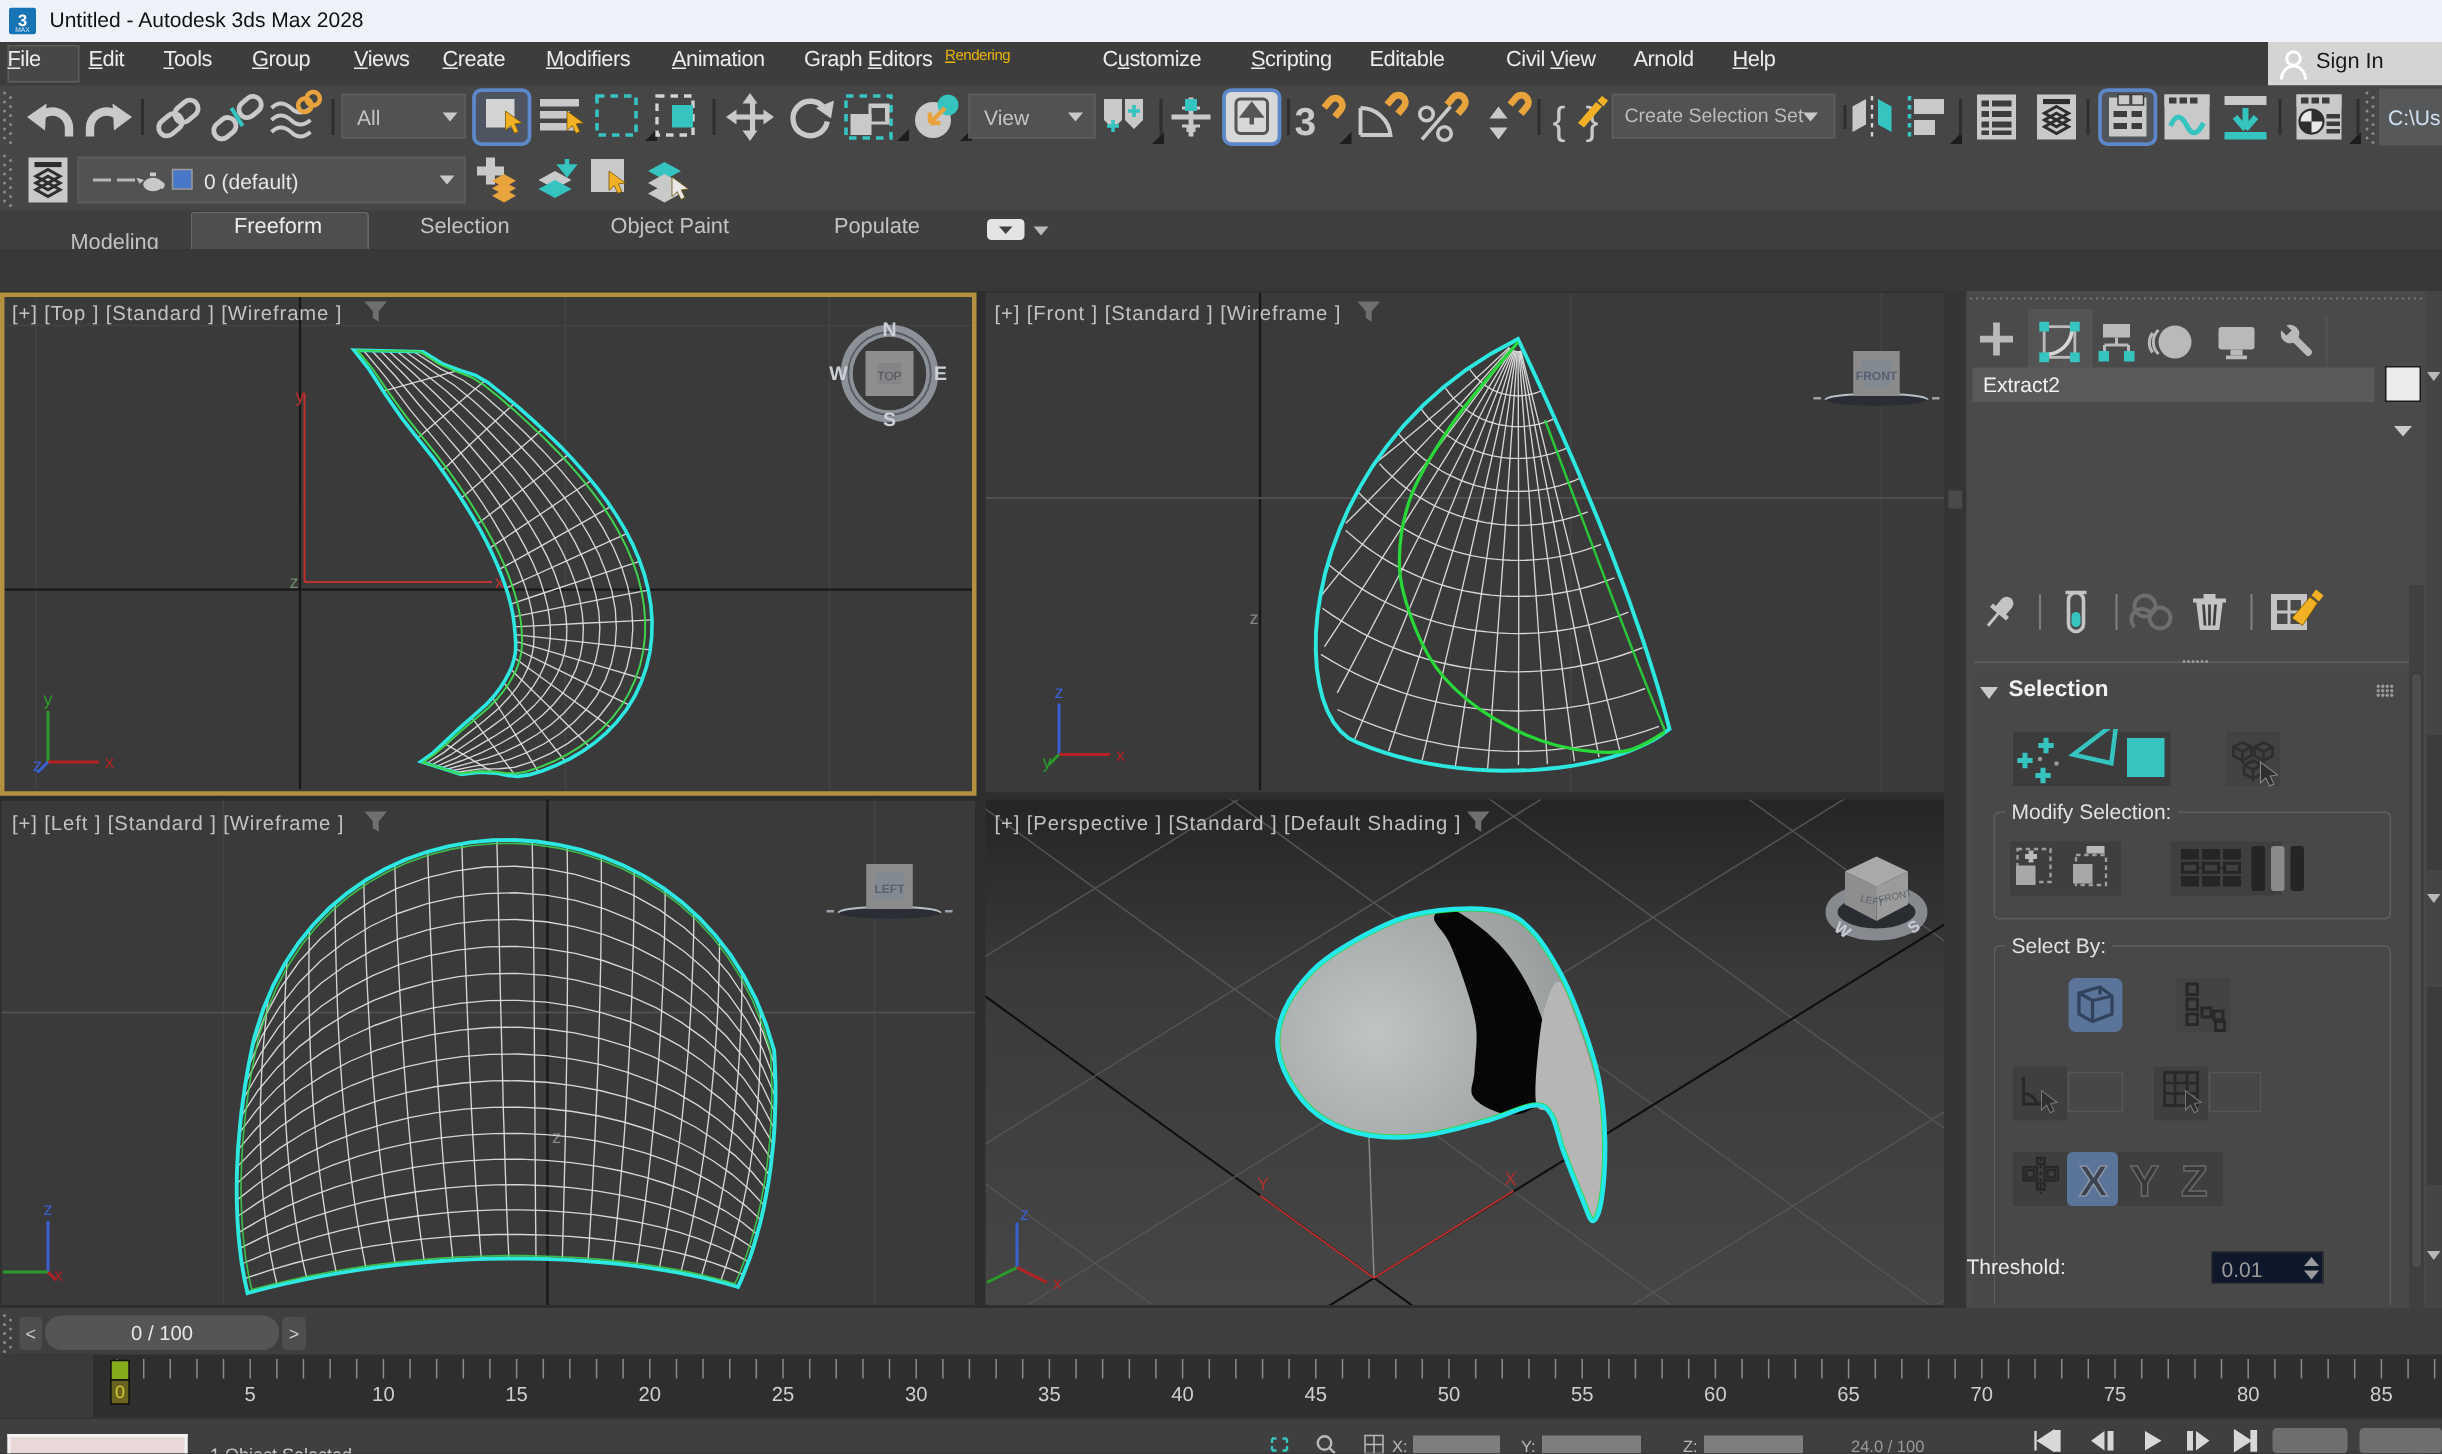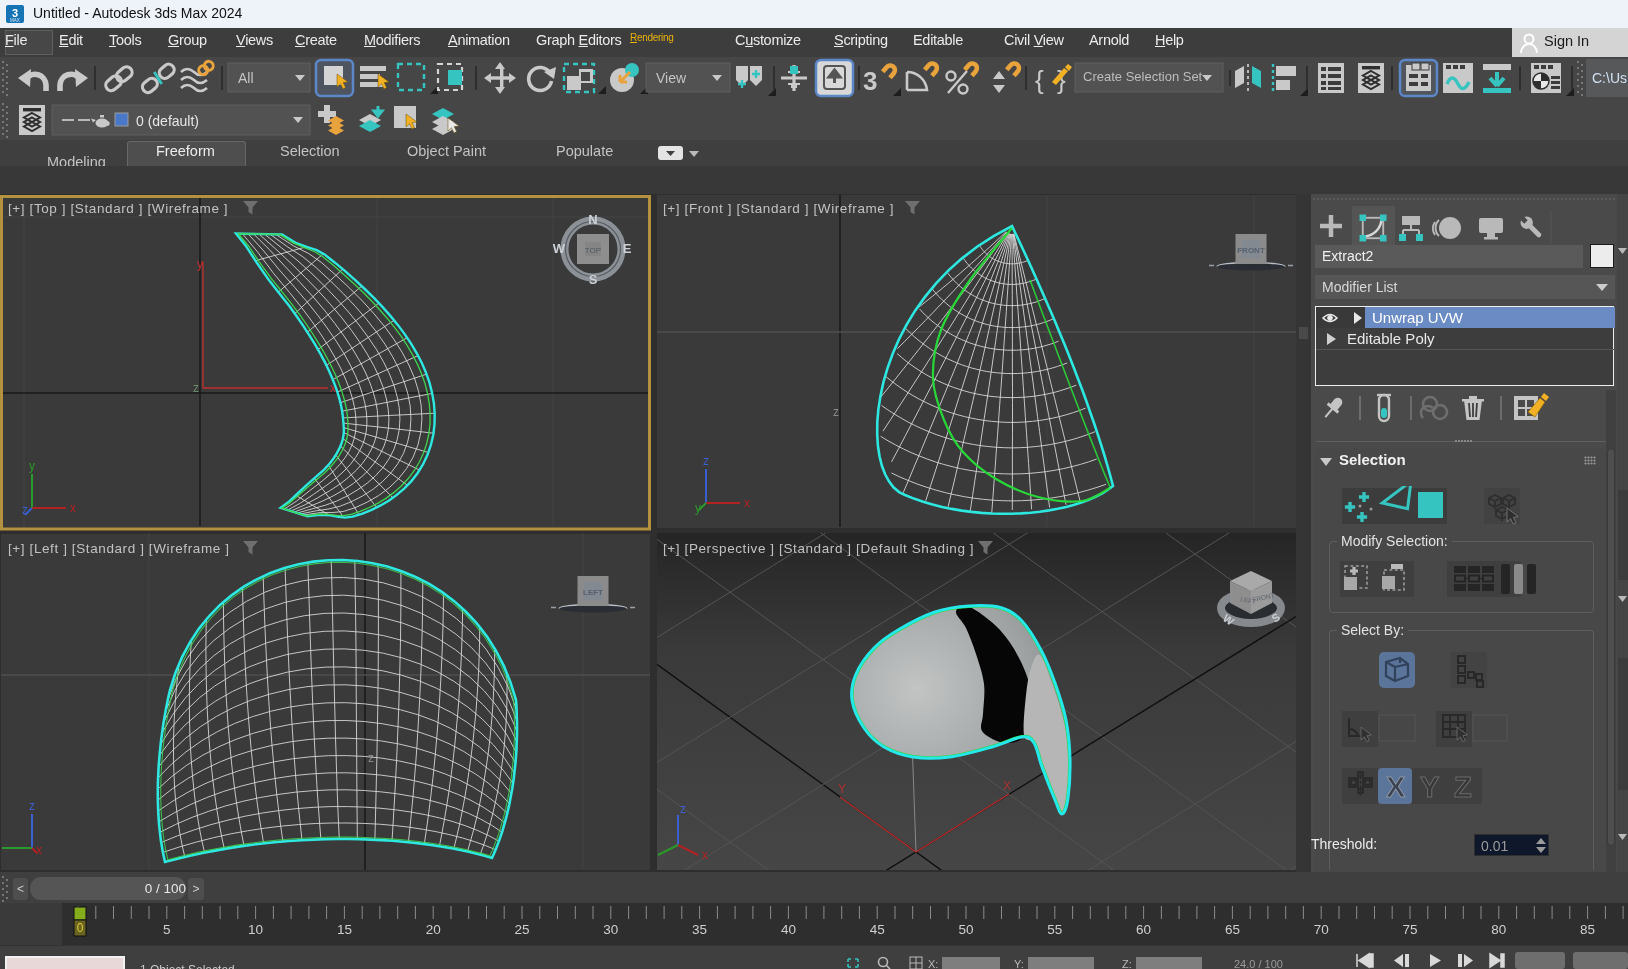--- a/index.html
+++ b/index.html
@@ -1,19 +1,19 @@
 <!DOCTYPE html>
 <html><head><meta charset="utf-8"><style>*{margin:0;padding:0;box-sizing:border-box}body{width:1628px;height:969px;position:relative;overflow:hidden;background:#3f3f3f;font-family:"Liberation Sans",sans-serif}.abs{position:absolute}.wf{fill:none;stroke:#dedede;stroke-width:0.9;opacity:0.95}svg text{font-family:"Liberation Sans",sans-serif}</style></head><body>
 <div class="abs" style="left:0;top:0;width:1628px;height:28px;background:#eef2f9">
     <svg class="abs" style="left:6px;top:5px" width="18" height="18">
       <rect width="18" height="18" rx="2" fill="#1673b4"></rect>
       <text x="9" y="12" font-size="11" font-weight="bold" fill="#fff" text-anchor="middle">3</text>
       <text x="9" y="16.5" font-size="4.5" fill="#cfe4f2" text-anchor="middle">MAX</text>
     </svg>
-    <div class="abs" style="left:33px;top:5px;font-size:14px;color:#111">Untitled - Autodesk 3ds Max 2024</div>
+    <div class="abs" style="left:33px;top:5px;font-size:14px;color:#111">Untitled - Autodesk 3ds Max 2028</div>
   </div>
 <div class="abs" style="left:0;top:28px;width:1628px;height:29px;background:#3d3d3d">
     <div class="abs" style="left:5px;top:2px;width:48px;height:25px;background:#474747;border:1px solid #5e5e5e"></div>
     <div class="abs" style="left:5px;top:4px;font-size:14.5px;color:#ebebeb;letter-spacing:-0.3px"><span style="text-decoration:underline">F</span>ile</div>
     <div class="abs" style="left:59px;top:4px;font-size:14.5px;color:#ebebeb;letter-spacing:-0.3px"><span style="text-decoration:underline">E</span>dit</div>
     <div class="abs" style="left:109px;top:4px;font-size:14.5px;color:#ebebeb;letter-spacing:-0.3px"><span style="text-decoration:underline">T</span>ools</div>
     <div class="abs" style="left:168px;top:4px;font-size:14.5px;color:#ebebeb;letter-spacing:-0.3px"><span style="text-decoration:underline">G</span>roup</div>
     <div class="abs" style="left:236px;top:4px;font-size:14.5px;color:#ebebeb;letter-spacing:-0.3px"><span style="text-decoration:underline">V</span>iews</div>
     <div class="abs" style="left:295px;top:4px;font-size:14.5px;color:#ebebeb;letter-spacing:-0.3px"><span style="text-decoration:underline">C</span>reate</div>
     <div class="abs" style="left:364px;top:4px;font-size:14.5px;color:#ebebeb;letter-spacing:-0.3px"><span style="text-decoration:underline">M</span>odifiers</div>
@@ -753,41 +753,23 @@
       </g>
       <g transform="translate(221 24) rotate(-45)">
         <circle cx="0" cy="-7.5" r="6.2" fill="#b9b9b9"></circle>
         <rect x="-2.4" y="-15.5" width="4.8" height="7" fill="#4a4a4a"></rect>
         <rect x="-2.4" y="-4" width="4.8" height="16" rx="2.2" fill="#b9b9b9"></rect>
       </g>
       <line x1="240" y1="6" x2="240" y2="40" stroke="#555"></line>
     </svg>
     <div class="abs" style="left:4px;top:51px;width:268px;height:23px;background:#5a5a5a;color:#f0f0f0;font-size:14px;line-height:23px;padding-left:7px">Extract2</div>
     <div class="abs" style="left:279px;top:50px;width:24px;height:24px;background:#ececec;border:1.5px solid #1a1a1a"></div>
-    <div class="abs" style="left:4px;top:81px;width:300px;height:24px;background:#565656;color:#d8d8d8;font-size:14px;line-height:24px;padding-left:7px">Modifier List</div>
     <svg class="abs" style="left:284px;top:89px" width="14" height="9">
       <path d="M1,1 l12,0 l-6,7 Z" fill="#ccc"></path>
     </svg>
-    <div class="abs" style="left:4px;top:112px;width:299px;height:80px;background:#3d3d3d;border:1.5px solid #ededed">
-      <div class="abs" style="left:0;top:0;width:49px;height:21px;background:#393939"></div>
-      <div class="abs" style="left:49px;top:0;width:250px;height:21px;background:#6a8bc4"></div>
-      <svg class="abs" style="left:6px;top:3px" width="44" height="16">
-        <g stroke="#e8e8e8" fill="none">
-          <path d="M1,8 Q8,1 15,8 Q8,15 1,8 Z" stroke-width="1.6"></path>
-          <circle cx="8" cy="8" r="2.4" fill="#e8e8e8"></circle>
-        </g>
-        <path d="M32,2 l8,6 l-8,6 Z" fill="#e8e8e8"></path>
-      </svg>
-      <div class="abs" style="left:56px;top:0;height:21px;color:#fff;font-size:15px;line-height:21px">Unwrap UVW</div>
-      <svg class="abs" style="left:10px;top:25px" width="12" height="14">
-        <path d="M1,1 l9,6 l-9,6 Z" fill="#cfcfcf"></path>
-      </svg>
-      <div class="abs" style="left:31px;top:21px;height:21px;color:#e8e8e8;font-size:15px;line-height:21px">Editable Poly</div>
-      <div class="abs" style="left:0;top:42px;width:299px;height:1px;background:#555"></div>
-    </div>
     <svg class="abs" style="left:0;top:198px" width="317" height="36">
       <g transform="translate(22 16) rotate(40)">
         <path d="M0,-12 a4.5,4.5 0 0 1 4.5,4.5 l0,6 l2.5,0 l0,3 l-14,0 l0,-3 l2.5,0 l0,-6 a4.5,4.5 0 0 1 4.5,-4.5 Z" fill="#c4c4c4"></path>
         <line x1="0" y1="1" x2="0" y2="12" stroke="#c4c4c4" stroke-width="2"></line>
       </g>
       <line x1="49" y1="4" x2="49" y2="28" stroke="#7a7a7a" stroke-width="1.5"></line>
       <g transform="translate(73 16)">
         <rect x="-5" y="-13" width="10" height="26" rx="5" fill="none" stroke="#c4c4c4" stroke-width="2.4"></rect>
         <rect x="-3" y="0" width="6" height="10" rx="3" fill="#35c4c0"></rect>
         <line x1="-7" y1="-13" x2="7" y2="-13" stroke="#c4c4c4" stroke-width="2.4"></line>
@@ -1005,21 +987,21 @@
     <circle cx="3" cy="45" r="1" fill="#8a8a8a"></circle>
     <circle cx="7" cy="48" r="1" fill="#8a8a8a"></circle>
     <circle cx="3" cy="51" r="1" fill="#8a8a8a"></circle>
     <circle cx="7" cy="54" r="1" fill="#8a8a8a"></circle>
     <circle cx="3" cy="57" r="1" fill="#8a8a8a"></circle>
     <circle cx="7" cy="60" r="1" fill="#8a8a8a"></circle>
     <circle cx="3" cy="63" r="1" fill="#8a8a8a"></circle>
     <circle cx="7" cy="66" r="1" fill="#8a8a8a"></circle>
   </svg>
 <div class="abs" style="left:13px;top:878px;width:15px;height:22px;background:#4e4e4e;border-radius:3px;color:#ccc;font-size:12px;text-align:center;line-height:22px">&lt;</div>
-<div class="abs" style="left:30px;top:877px;width:156px;height:23px;background:#555555;border-radius:11px;color:#e8e8e8;font-size:13.5px;text-align:right;line-height:23px">0 / 100</div>
+<div class="abs" style="left:30px;top:877px;width:156px;height:23px;background:#555555;border-radius:11px;color:#e8e8e8;font-size:13.5px;text-align:center;line-height:23px">0 / 100</div>
 <div class="abs" style="left:188px;top:878px;width:16px;height:22px;background:#4e4e4e;border-radius:3px;color:#ccc;font-size:12px;text-align:center;line-height:22px">&gt;</div>
 <div class="abs" style="left:0;top:903px;width:1628px;height:42px;background:#2e2e2e"></div>
 <div class="abs" style="left:0;top:903px;width:62px;height:42px;background:#3a3a3a"></div>
 <svg class="abs" style="left:0;top:903px" width="1628" height="42">
     <line x1="78.0" y1="3" x2="78.0" y2="16" stroke="#8a8a8a"></line>
     <line x1="95.8" y1="3" x2="95.8" y2="16" stroke="#8a8a8a"></line>
     <line x1="113.5" y1="3" x2="113.5" y2="16" stroke="#8a8a8a"></line>
     <line x1="131.3" y1="3" x2="131.3" y2="16" stroke="#8a8a8a"></line>
     <line x1="149.0" y1="3" x2="149.0" y2="16" stroke="#8a8a8a"></line>
     <line x1="166.8" y1="3" x2="166.8" y2="16" stroke="#8a8a8a"></line>

